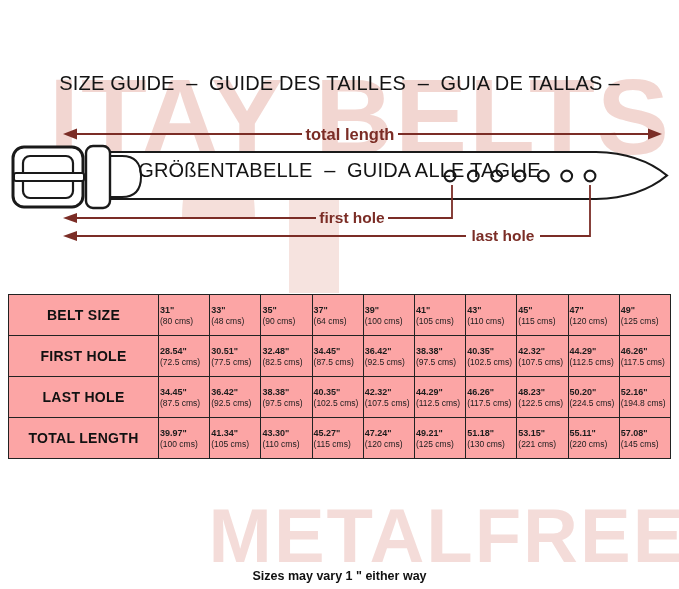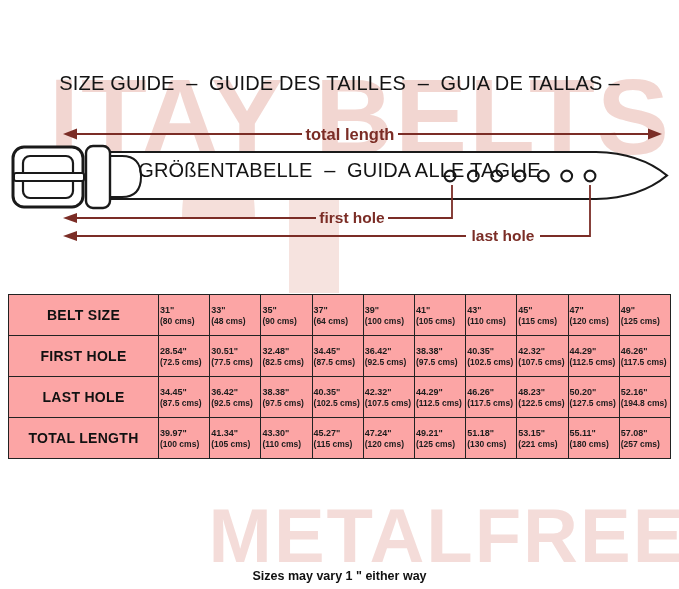--- a/index.html
+++ b/index.html
@@ -31,21 +31,21 @@
     position:absolute; left:8px; top:288px; z-index:2;
     width:663px; border-collapse:collapse; table-layout:fixed;
   }
   .size-table th, .size-table td {
     border:1px solid #222222; background:#fca5a5;
     vertical-align:middle; padding:1px;
   }
   .size-table th { font-size:14px; font-weight:700; letter-spacing:0.3px; color:#111; height:38px; }
   .size-table td { height:38px; color:#1c1c1c; }
   .size-table td .in { font-size:9px;   font-weight:700; line-height:12px; }
-  .size-table td .cm { font-size:8.5px; font-weight:700; line-height:11px; }
+  .size-table td .cm { font-size:8.5px; font-weight:400; line-height:11px; }
 
   
   .footer {
     position:absolute; top:511px; left:0; right:0; z-index:2;
     text-align:center; font-weight:700; font-size:12.5px; line-height:20px; color:#111;
   }
   .size-note {
     position:absolute; top:563px; left:0; right:0; z-index:2;
     text-align:center; font-weight:700; font-size:12.5px; color:#111;
   }
@@ -241,21 +241,21 @@
           <td>
             <div class="in">46.26"</div>
             <div class="cm">(117.5 cms)</div>
           </td>
           <td>
             <div class="in">48.23"</div>
             <div class="cm">(122.5 cms)</div>
           </td>
           <td>
             <div class="in">50.20"</div>
-            <div class="cm">(127.5 cms)</div>
+            <div class="cm">(224.5 cms)</div>
           </td>
           <td>
             <div class="in">52.16"</div>
             <div class="cm">(194.8 cms)</div>
           </td>
         </tr>
         <tr>
           <th>TOTAL LENGTH</th>
           <td>
             <div class="in">39.97"</div>
@@ -284,25 +284,25 @@
           <td>
             <div class="in">51.18"</div>
             <div class="cm">(130 cms)</div>
           </td>
           <td>
             <div class="in">53.15"</div>
             <div class="cm">(221 cms)</div>
           </td>
           <td>
             <div class="in">55.11"</div>
-            <div class="cm">(180 cms)</div>
+            <div class="cm">(220 cms)</div>
           </td>
           <td>
             <div class="in">57.08"</div>
-            <div class="cm">(257 cms)</div>
+            <div class="cm">(145 cms)</div>
           </td>
         </tr>
       </tbody>
   </table>
 
   <div class="size-note">Sizes may vary 1 " either way</div>
 
 </div>
 
 </body></html>

